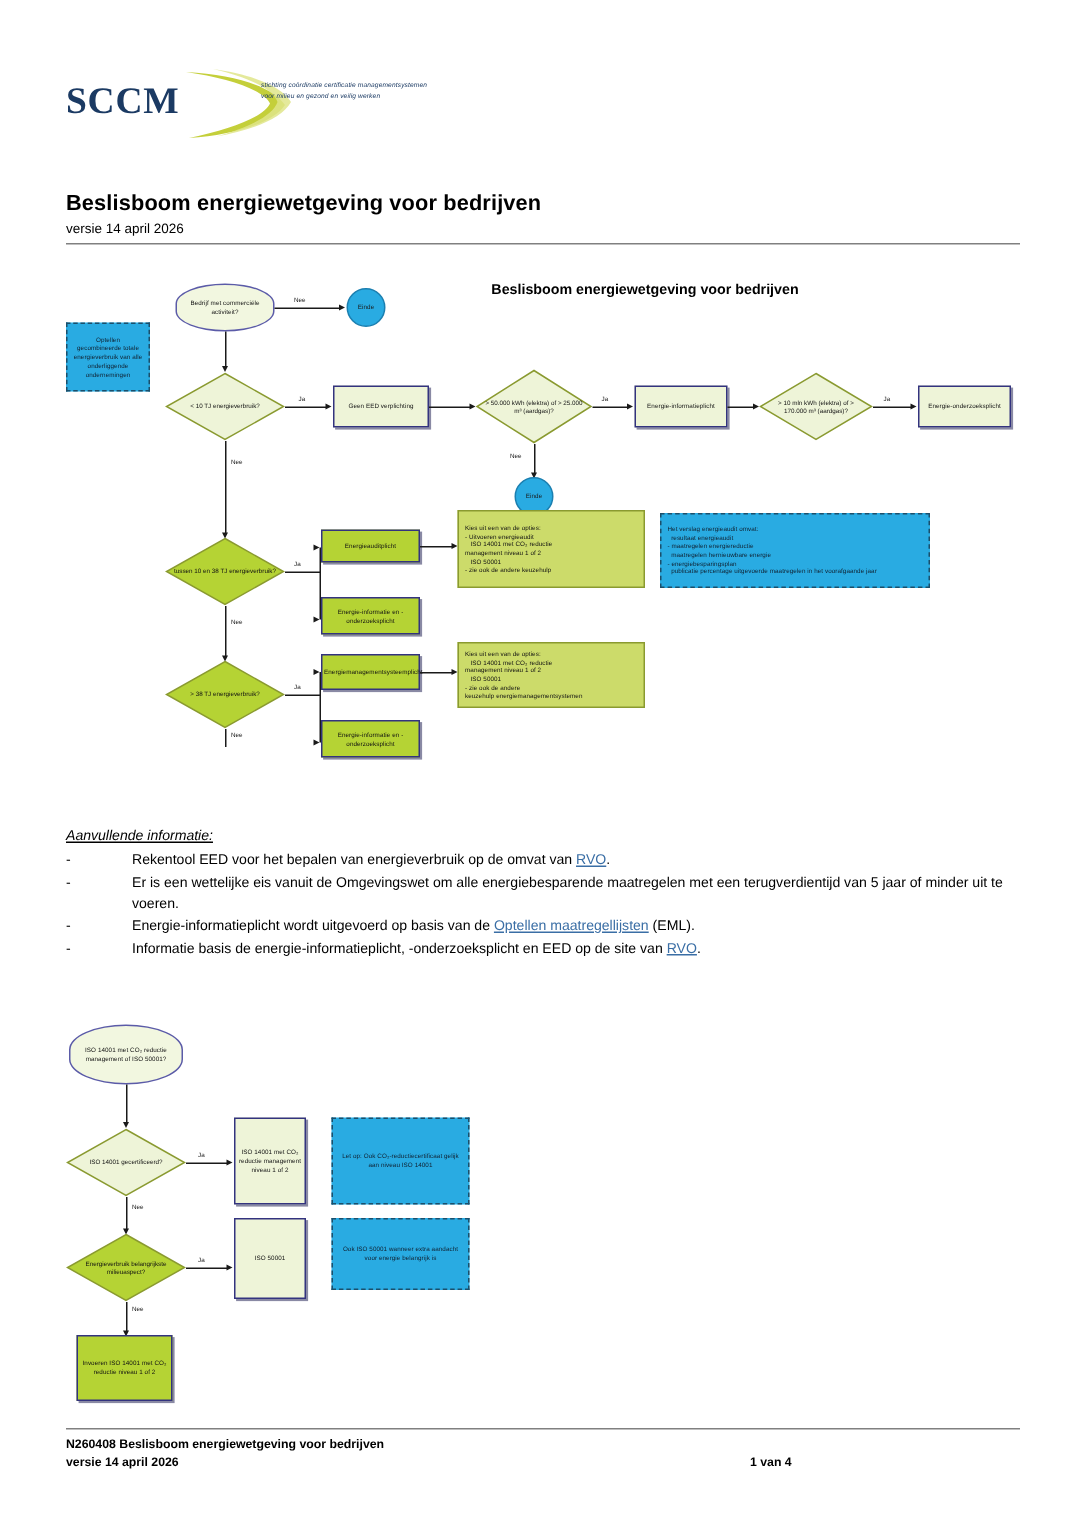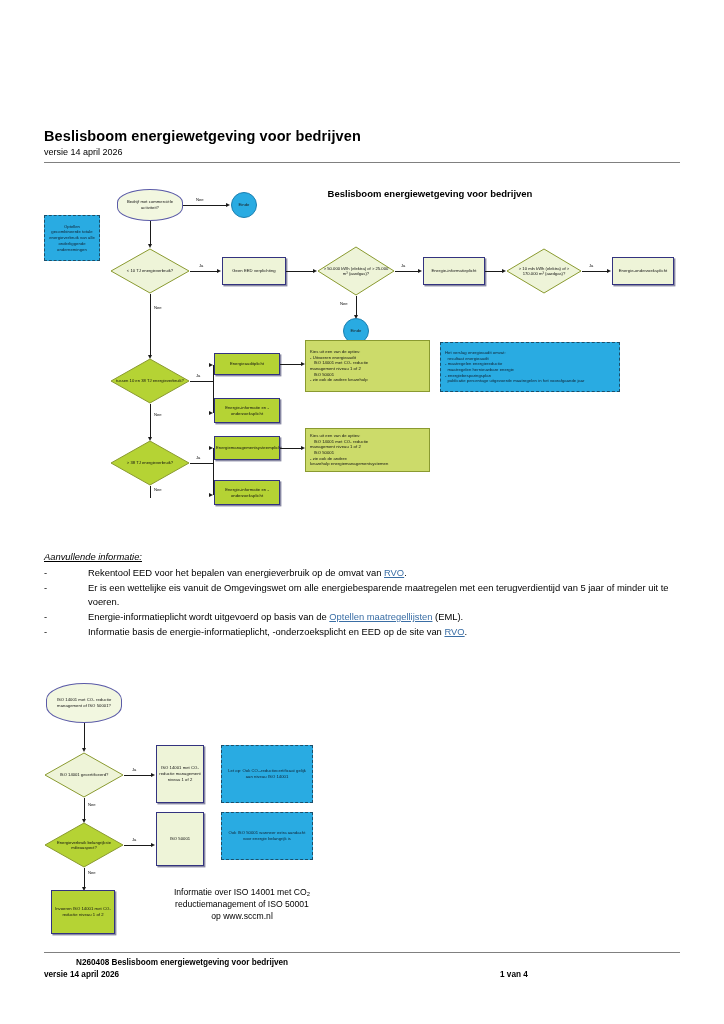--- a/index.html
+++ b/index.html
@@ -251,21 +251,20 @@
     width: 636px;
     height: 1px;
     background: #808080;
   }
   .footer-l1 {
     position: absolute;
     left: 44px;
     top: 958px;
     font-size: 8.2px;
     font-weight: bold;
-    margin-left: 32px;
   }
   .footer-l2 {
     position: absolute;
     left: 44px;
     top: 970px;
     font-size: 8.2px;
     font-weight: bold;
   }
   .footer-page {
     position: absolute;
@@ -273,20 +272,28 @@
     top: 970px;
     font-size: 8.2px;
     font-weight: bold;
   }
 </style>
 </head>
 <body>
 
 <div class="page">
 
+  <div class="logo-block">
+    <div class="logo-text">SCCM</div>
+    <svg class="logo-swoosh" viewBox="0 0 80 48">
+      <path d="M4 2 C38 4, 62 12, 70 24 C62 36, 36 44, 6 46 C34 40, 56 32, 60 23 C56 14, 32 6, 4 2 Z" fill="#c4cf3a"></path>
+      <path d="M22 0 C50 4, 68 12, 74 22 C68 33, 48 41, 24 45 C46 39, 62 31, 65 22 C62 13, 44 5, 22 0 Z" fill="#dfe58a" opacity="0.85"></path>
+    </svg>
+    <div class="logo-tagline">stichting coördinatie certificatie managementsystemen voor milieu en gezond en veilig werken</div>
+  </div>
 
   <div class="doc-title">Beslisboom energiewetgeving voor bedrijven</div>
   <div class="doc-version">versie 14 april 2026</div>
   <div class="rule-top"></div>
 
   <div class="chart" style="left:0;top:0;width:724px;height:540px;">
 
     <div class="chart-title" style="left:280px;top:188px;width:300px;">Beslisboom energiewetgeving voor bedrijven</div>
 
     <div class="node term" style="left:117px;top:189px;width:66px;height:32px;">
@@ -533,25 +540,20 @@
     </div>
 
     <div class="ln v" style="left:84px;top:868px;height:20px;"></div>
     <div class="arrow down" style="left:81.6px;top:887px;"></div>
     <div class="edge-label" style="left:88px;top:870px;">Nee</div>
 
     <div class="node proc-green" style="left:51px;top:890px;width:64px;height:44px;">
       <div class="node-inner">Invoeren ISO 14001 met CO₂ reductie niveau 1 of 2</div>
     </div>
 
-    <div class="chart-caption" style="left:131px;top:886px;width:222px;">
-      <span>Informatie over ISO 14001 met CO₂</span><br>
-      <span>reductiemanagement of ISO 50001</span><br>
-      <span>op www.sccm.nl</span>
-    </div>
   </div>
 
   <div class="rule-bot"></div>
   <div class="footer-l1">N260408 Beslisboom energiewetgeving voor bedrijven</div>
   <div class="footer-l2">versie 14 april 2026</div>
   <div class="footer-page">1 van 4</div>
 
 </div>
 
 </body></html>

